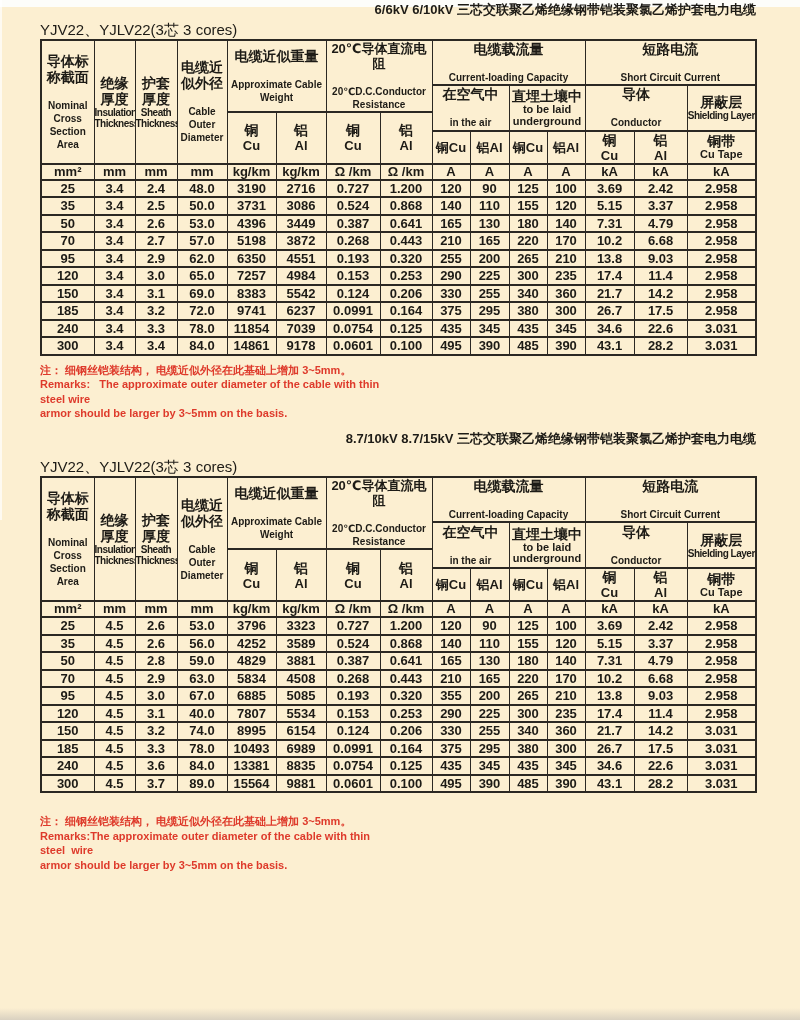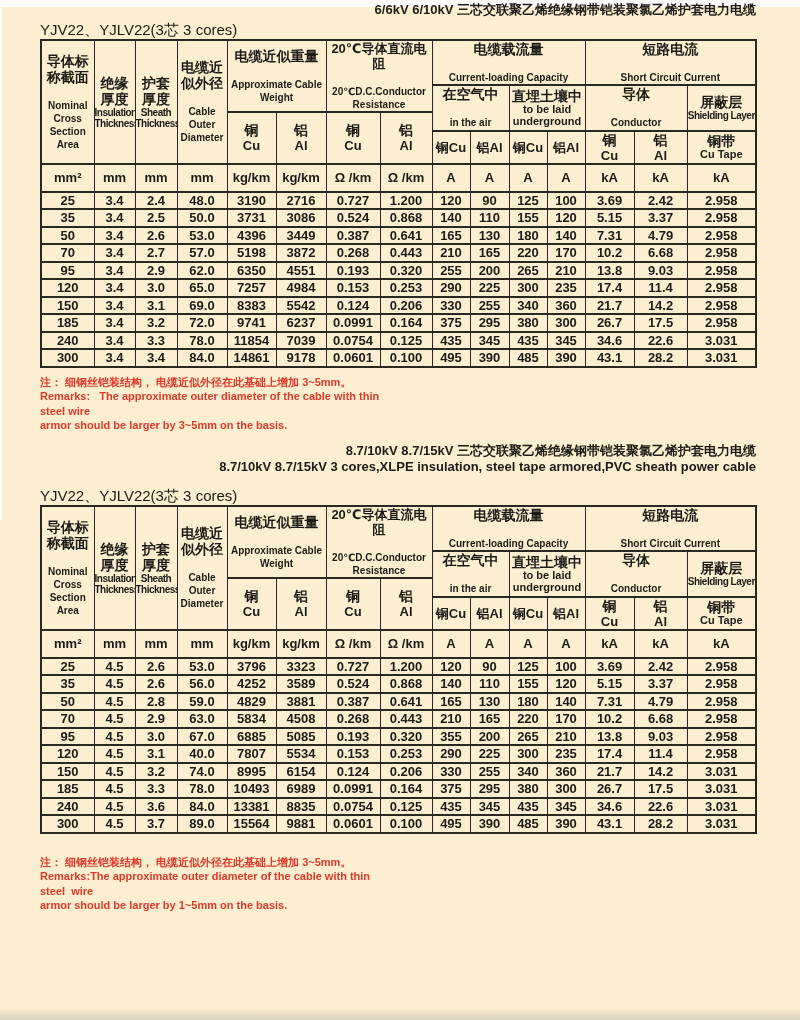--- a/index.html
+++ b/index.html
@@ -28,21 +28,21 @@
     border:1px solid #2b2823;
     border-top-width:2px; border-bottom-width:2px;
     padding:0; text-align:center; vertical-align:middle;
     font-weight:bold; overflow:hidden;
   }
   .c1{width:53px}.c2{width:41px}.c3{width:42px}.c4{width:50px}.c5{width:49px}
   .c6{width:50px}.c7{width:54px}.c8{width:52px}.c9{width:38px}.c10{width:39px}
   .c11{width:38px}.c12{width:38px}.c13{width:49px}.c14{width:53px}.c15{width:69px}
 
   tr.hr1{height:32px} tr.hr2{height:16px} tr.hr3{height:19px} tr.hr4{height:30px}
-  tr.units{height:28px}
+  tr.units{height:16px}
   .units td{font-size:13px; line-height:14px;}
   tbody.data tr{height:17.5px}
   tbody.data td{font-size:13px; line-height:15px;}
 
   .hz { font-size:14px; line-height:16px; }
   .hz-sm { font-size:13px; line-height:15px; }
   .wrap3 { width:44px; margin:0 auto; word-break:break-all; }
   .wrap2 { width:30px; margin:0 auto; word-break:break-all; }
   .he { font-size:11px; line-height:11.5px; }
   .he-big { font-size:10px; line-height:13px;margin-top:14px; }
@@ -379,21 +379,20 @@
   <div class="remarks">
     <div class="remark remark-zh">注： 细钢丝铠装结构， 电缆近似外径在此基础上增加 3~5mm。</div>
     <div class="remark remark-en">Remarks:   The approximate outer diameter of the cable with thin steel wire
 armor should be larger by 3~5mm on the basis.</div>
   </div>
 
   <div class="gap1"></div>
 
   <div class="sec-title">
     <div class="line">8.7/10kV 8.7/15kV 三芯交联聚乙烯绝缘钢带铠装聚氯乙烯护套电力电缆</div>
-    <div class="line">8.7/10kV 8.7/15kV 3 cores,XLPE insulation, steel tape armored,PVC sheath power cable</div>
   </div>
   <div class="gap2"></div>
   <div class="model">YJV22、YJLV22(3芯  3 cores)</div>
 
   <table class="spec">
     <colgroup>
       <col class="c1">
         <col class="c2">
         <col class="c3">
         <col class="c4">
@@ -695,18 +694,18 @@
           <td>28.2</td>
           <td>3.031</td>
         </tr>
       </tbody>
   </table>
 
   <div class="gap3"></div>
   <div class="remarks">
     <div class="remark remark-zh">注： 细钢丝铠装结构， 电缆近似外径在此基础上增加 3~5mm。</div>
     <div class="remark remark-en">Remarks:The approximate outer diameter of the cable with thin steel  wire
-armor should be larger by 1~5mm on the basis.</div>
+armor should be larger by 3~5mm on the basis.</div>
   </div>
 
 </div>
 
 <div class="bottom-strip"></div>
 
 </body></html>

